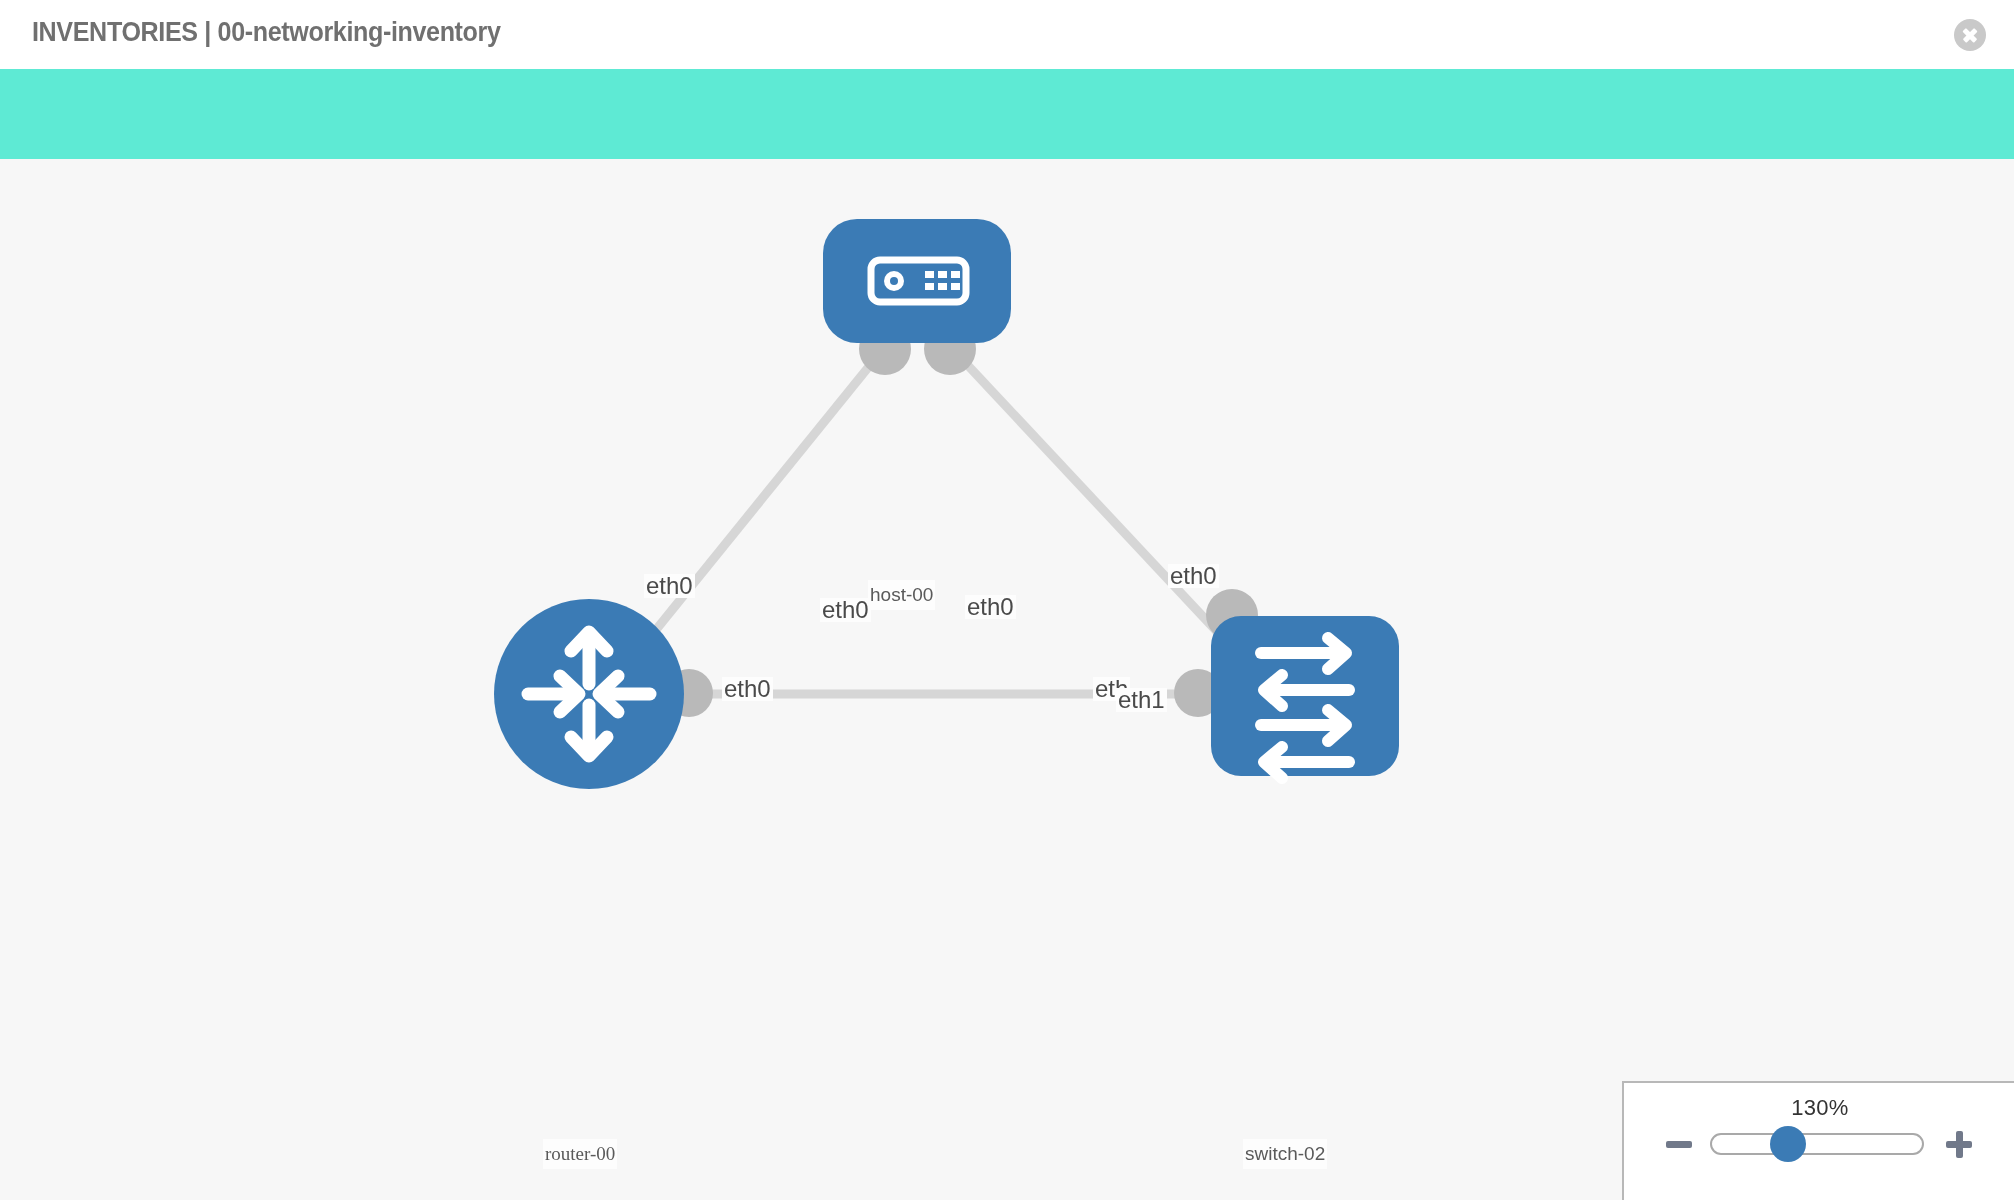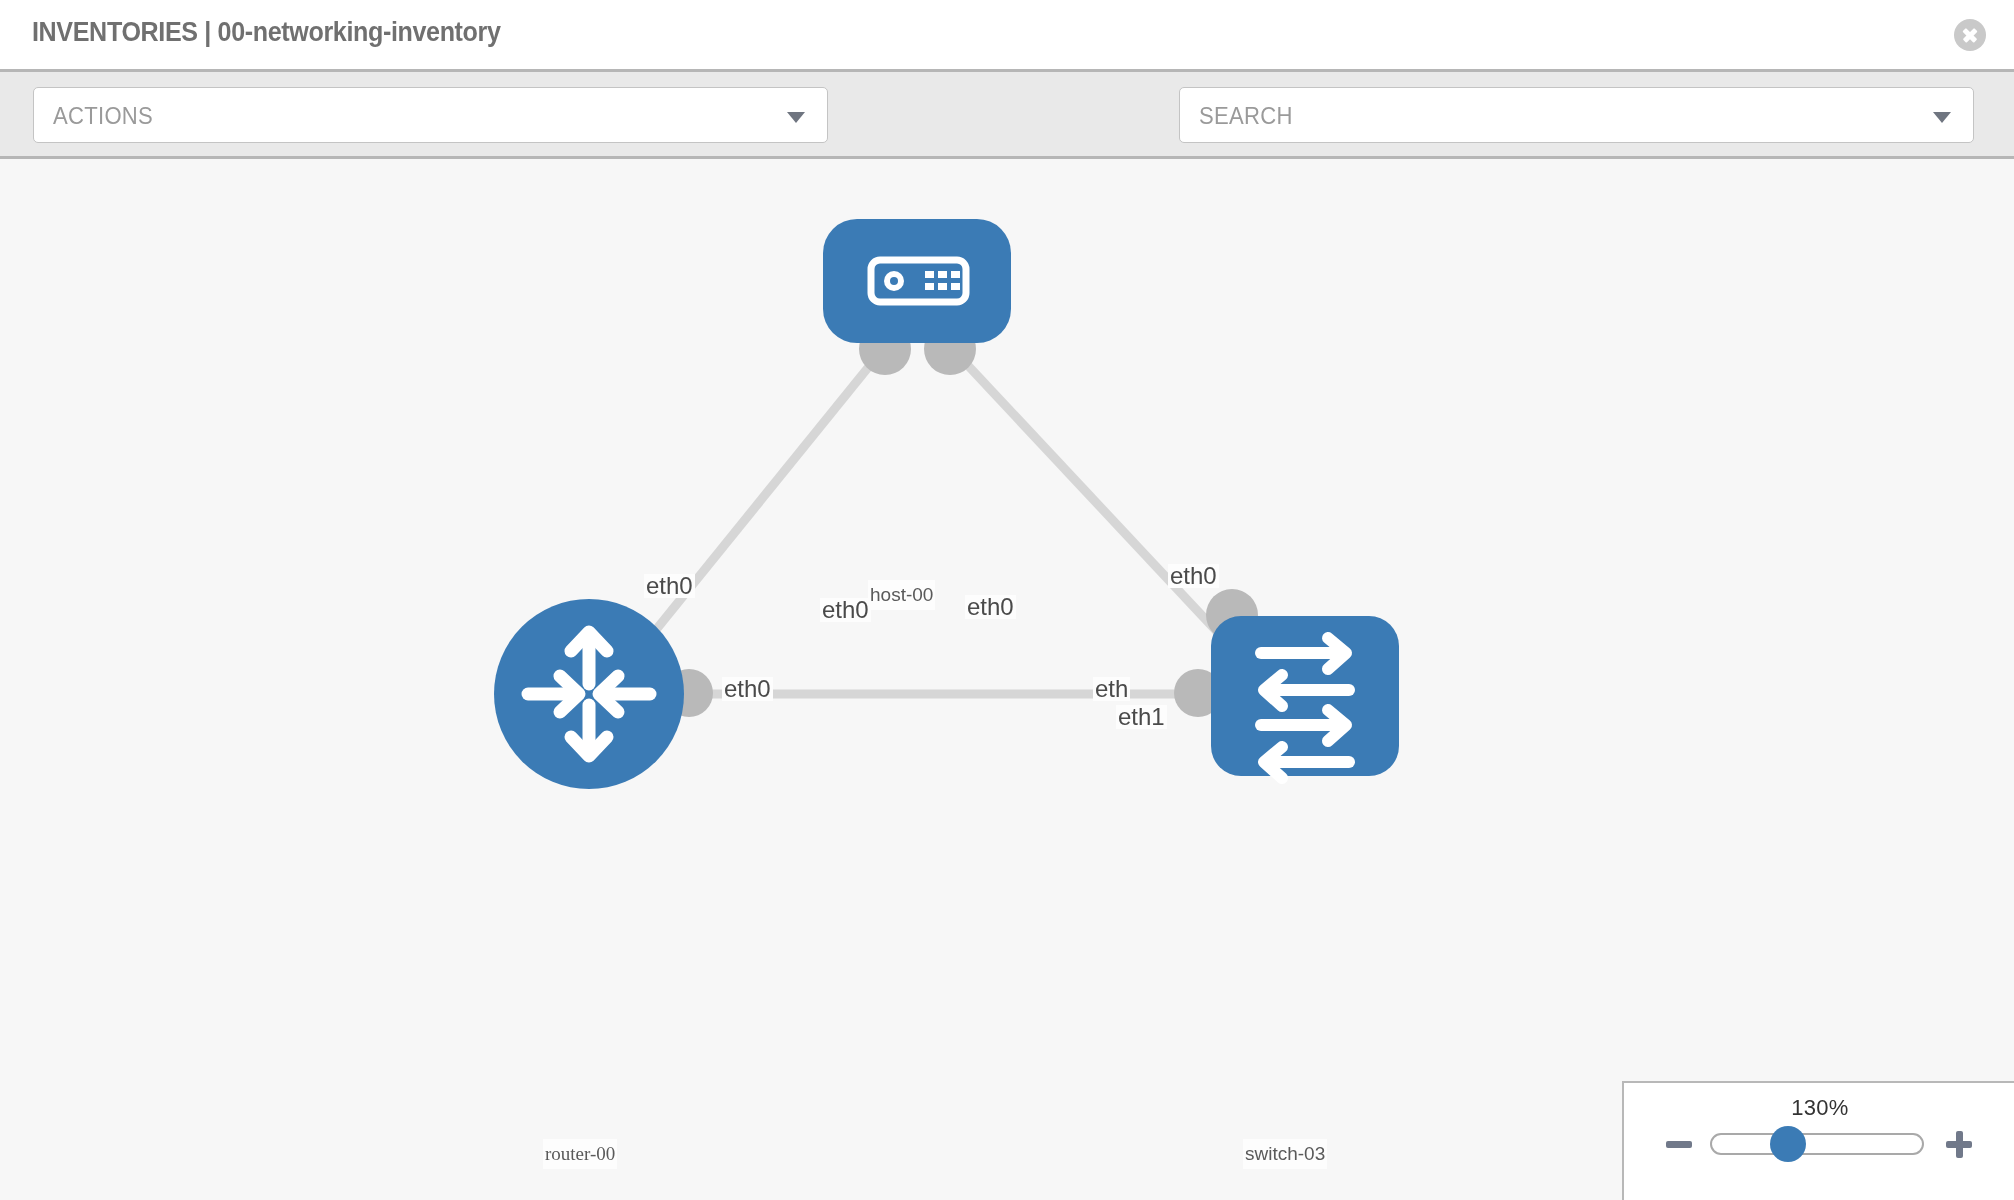--- a/index.html
+++ b/index.html
@@ -250,44 +250,20 @@
 </head>
 <body>
 
 <div id="app">
 
   <div class="header">
     <div class="header-title">INVENTORIES | 00-networking-inventory</div>
     <div class="close-btn"></div>
   </div>
 
-  <div class="toolbar">
-
-    <div class="actions-select">
-      <div class="label">ACTIONS</div>
-      <div class="caret"></div>
-    </div>
-
-    <div class="tool-icon wrench">
-      <svg width="44" height="44" viewBox="0 0 44 44">
-        <path d="M30.5 6.5c-5.3 0-9.6 4.3-9.6 9.6 0 1.1 0.2 2.1 0.5 3.1L8.6 31.9c-1.6 1.6-1.6 4.2 0 5.8 1.6 1.6 4.2 1.6 5.8 0l12.6-12.8c1 0.4 2.2 0.6 3.4 0.6 1.4 0 2.7-0.3 3.9-0.8l-6.6-6.6 3.4-3.4 6.6 6.6c0.5-1.2 0.8-2.5 0.8-3.9 0-5.3-4.3-9.6-9.6-9.6z" fill="#888e99"></path>
-      </svg>
-    </div>
-
-    <div class="tool-icon key">
-      <svg width="44" height="44" viewBox="0 0 44 44">
-        <path d="M17.5 7.5c-5.2 0-9.4 4.2-9.4 9.4 0 4.1 2.6 7.6 6.3 8.9l0 0 9.6 9.6 3.3-3.3-2.2-2.2 2.6-2.6-2.3-2.3 2.5-2.5-3.3-3.3c0.3-0.7 0.4-1.5 0.4-2.3 0-5.2-4.2-9.4-9.4-9.4zm-2.8 5.1c1.9 0 3.5 1.6 3.5 3.5s-1.6 3.5-3.5 3.5-3.5-1.6-3.5-3.5 1.6-3.5 3.5-3.5z" fill="#888e99"></path>
-      </svg>
-    </div>
-
-    <div class="search-box">
-      <div class="label">SEARCH</div>
-      <div class="caret"></div>
-    </div>
-  </div>
 
   <div class="canvas">
 
     <svg class="topology-svg" viewBox="0 0 2014 1041">
 
       <g>
         <line x1="875" y1="200" x2="600" y2="540" stroke="#d6d6d6" stroke-width="9"></line>
         <line x1="960" y1="198" x2="1280" y2="540" stroke="#d6d6d6" stroke-width="9"></line>
         <line x1="600" y1="535" x2="1300" y2="535" stroke="#d6d6d6" stroke-width="9"></line>
       </g>
@@ -347,29 +323,29 @@
           <polyline points="1328,551 1346,566 1328,582"></polyline>
 
           <line x1="1349" y1="603" x2="1266" y2="603"></line>
           <polyline points="1282,588 1264,603 1282,619"></polyline>
         </g>
       </g>
     </svg>
 
     <div class="node-label" style="left:868px; top:421px;">host-00</div>
     <div class="node-label" style="left:543px; top:980px;font-family:Liberation Serif, serif;">router-00</div>
-    <div class="node-label" style="left:1243px; top:980px;">switch-03</div>
+    <div class="node-label" style="left:1243px; top:980px;">switch-02</div>
 
     <div class="iface-label" style="left:820px; top:439px;">eth0</div>
     <div class="iface-label" style="left:965px; top:436px;">eth0</div>
     <div class="iface-label" style="left:644px; top:415px;">eth0</div>
     <div class="iface-label" style="left:1168px; top:405px;">eth0</div>
     <div class="iface-label" style="left:722px; top:518px;">eth0</div>
     <div class="iface-label" style="left:1093px; top:518px;">eth</div>
-    <div class="iface-label" style="left:1116px; top:546px;">eth1</div>
+    <div class="iface-label" style="left:1116px; top:529px;">eth1</div>
   </div>
 
   <div class="zoom-panel">
     <div class="zoom-value">130%</div>
     <div class="zoom-minus"></div>
     <div class="zoom-track"></div>
     <div class="zoom-thumb"></div>
     <div class="zoom-plus"></div>
   </div>
 

